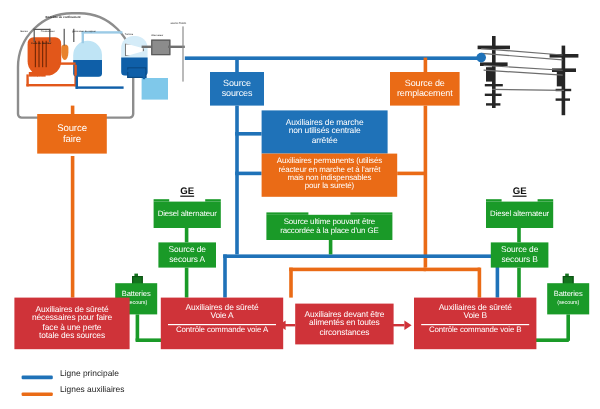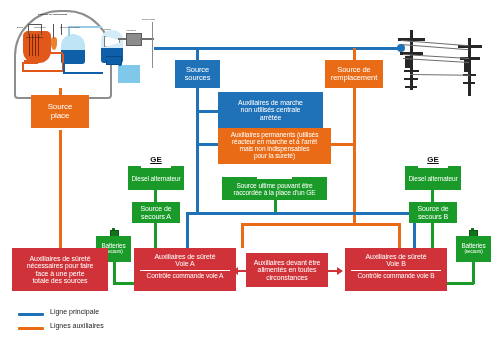--- a/index.html
+++ b/index.html
@@ -156,21 +156,21 @@
 
   <div class="line l-green" style="left:274px;top:196px;width:2.5px;height:16px;"></div>
 
   <div class="line l-red" style="left:236px;top:270px;width:10px;height:2px;"></div>
   <div class="arrow ar-left" style="left:232px;top:267px;"></div>
   <div class="line l-red" style="left:327px;top:270px;width:10px;height:2px;"></div>
   <div class="arrow ar-right" style="left:337px;top:267px;"></div>
 
   <div class="box orange" style="left:31px;top:95px;width:58px;height:33px;font-size:8px;">
     <span class="lbl">Source</span>
-    <span class="lbl">place</span>
+    <span class="lbl">faire</span>
   </div>
 
   <div class="box blue" style="left:175px;top:60px;width:45px;height:28px;font-size:7.5px;">
     <span class="lbl">Source</span>
     <span class="lbl">sources</span>
   </div>
 
   <div class="box orange" style="left:325px;top:60px;width:58px;height:28px;font-size:7.5px;">
     <span class="lbl">Source de</span>
     <span class="lbl">remplacement</span>

